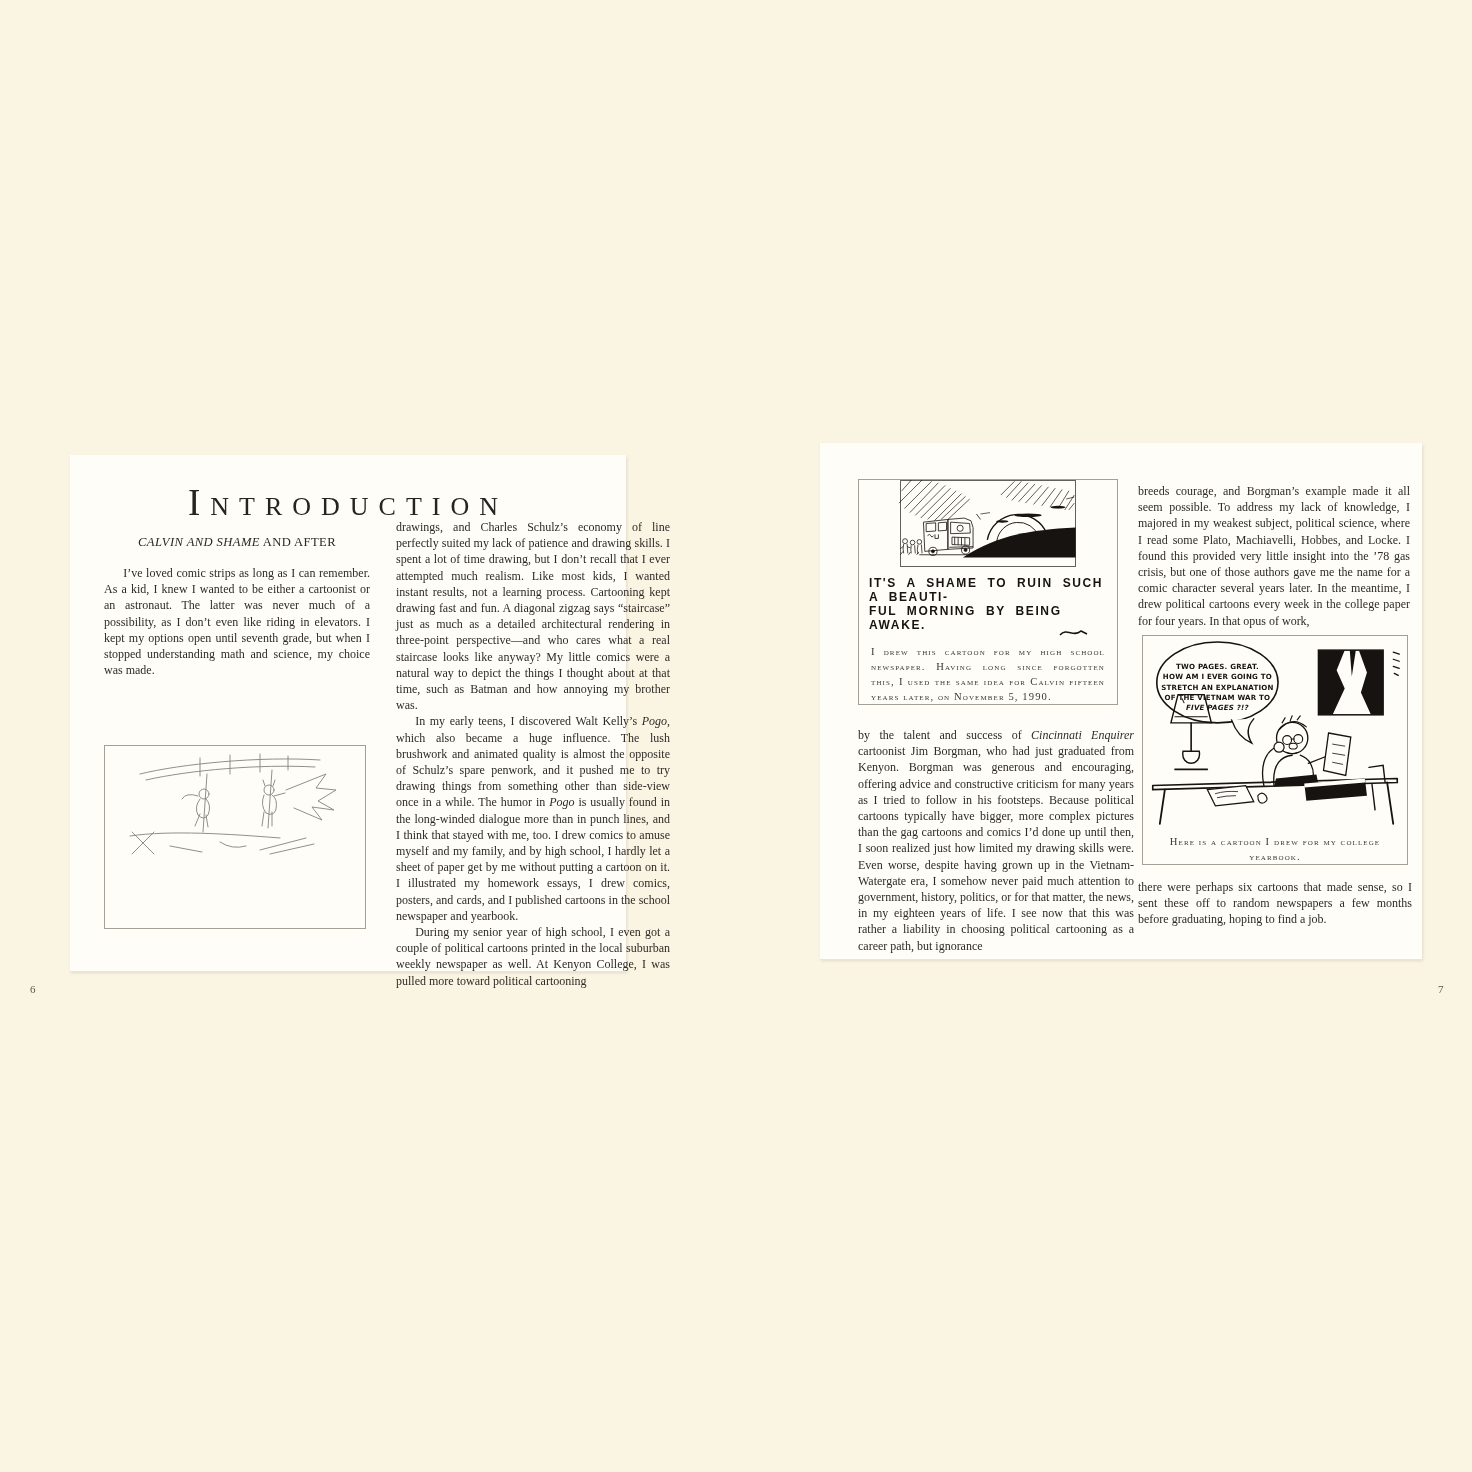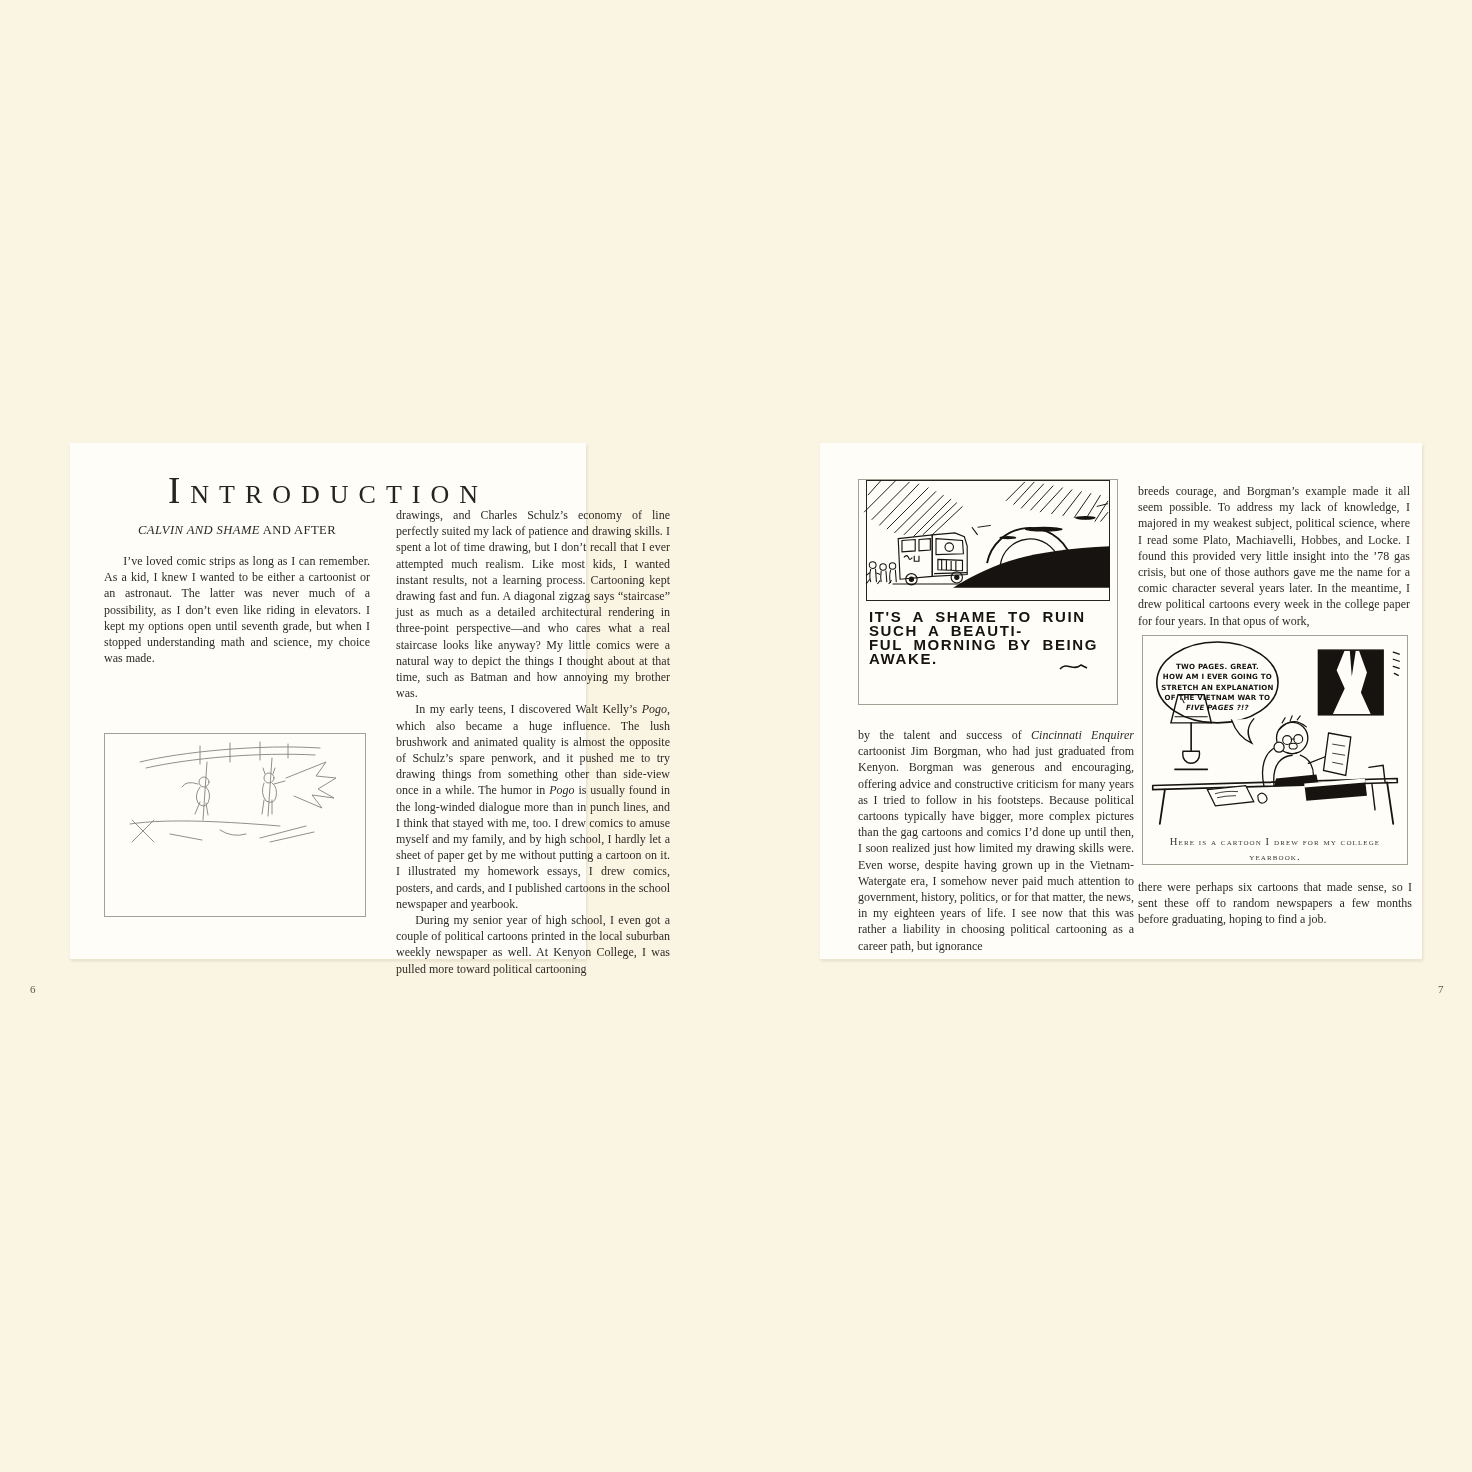--- a/index.html
+++ b/index.html
@@ -11,21 +11,21 @@
     position:relative;
     overflow:hidden;
   }
   .page {
     position:absolute;
     top:443px;
     height:516px;
     background:#fefdf8;
     box-shadow:0 1px 0 #ece5d0, 1px 2px 3px rgba(120,105,70,.18);
   }
-  #left-page  { left:70px;  width:516px; }
+  #left-page  { left:70px;  width:556px;margin-top:12px; }
   #right-page { left:820px; width:602px; }
 
   .book-title {
     position:absolute; top:26px; left:0; width:100%;
     text-align:center;
     font-variant:small-caps;
     font-size:37px;
     letter-spacing:10px;
     color:#262420;
     font-weight:400;
@@ -61,21 +61,21 @@
     font-size:10.6px;
     line-height:15px;
     letter-spacing:1.1px;
     color:#3b3832;
   }
   .caption-center { text-align:center; }
   .caption-justify { text-align:justify; }
 
   .hand-caption {
     font-family:"Liberation Sans", sans-serif;
-    font-size:15px;
+    font-size:12px;
     line-height:14px;
     letter-spacing:1.6px;
     word-spacing:5px;
     font-weight:700;
     color:#161310;
   }
   .bubble-text {
     font-family:"DejaVu Sans", sans-serif;
     font-weight:700;
   }
@@ -174,20 +174,21 @@
         <path d="M0,110 l4,-5 M12,110 l3,-4 M24,110 l3,-4"></path>
       </g>
     </svg>
     <div style="padding:8px 10px 0 10px;">
       <div class="hand-caption">IT'S A SHAME TO RUIN SUCH A BEAUTI-</div>
       <div class="hand-caption">FUL MORNING BY BEING AWAKE.</div>
       <svg viewBox="0 0 30 10" style="width:30px; height:10px; margin-left:190px; margin-top:-4px;">
         <path d="M1,7 C8,-1 14,10 22,3 L28,6" stroke="#161310" stroke-width="1.6" fill="none"></path>
       </svg>
     </div>
+    <div class="smallcaps-caption caption-justify" style="padding:6px 12px 0 12px;">I drew this cartoon for my high school newspaper. Having long since forgotten this, I used the same idea for Calvin fifteen years later, on November 5, 1990.</div>
   </div>
 
   <div class="col" style="left:38px; top:284px; width:276px;">
       <p class="noindent">by the talent and success of <i>Cincinnati Enquirer</i> cartoonist Jim Borgman, who had just graduated from Kenyon. Borgman was generous and encouraging, offering advice and constructive criticism for many years as I tried to follow in his footsteps. Because political cartoons typically have bigger, more complex pictures than the gag cartoons and comics I’d done up until then, I soon realized just how limited my drawing skills were. Even worse, despite having grown up in the Vietnam-Watergate era, I somehow never paid much attention to government, history, politics, or for that matter, the news, in my eighteen years of life. I see now that this was rather a liability in choosing political cartooning as a career path, but ignorance</p>
     </div>
 
   <div class="col" style="left:318px; top:40px; width:272px;">
       <p class="noindent">breeds courage, and Borgman’s example made it all seem possible. To address my lack of knowledge, I majored in my weakest subject, political science, where I read some Plato, Machiavelli, Hobbes, and Locke. I found this provided very little insight into the ’78 gas crisis, but one of those authors gave me the name for a comic character several years later. In the meantime, I drew political cartoons every week in the college paper for four years. In that opus of work,</p>
     </div>
 

